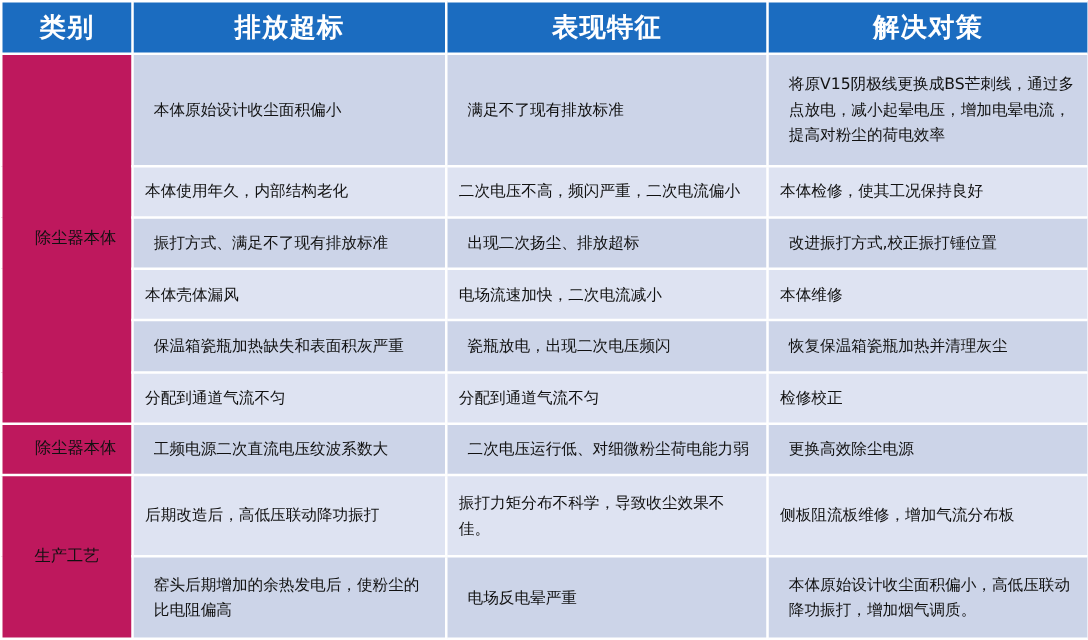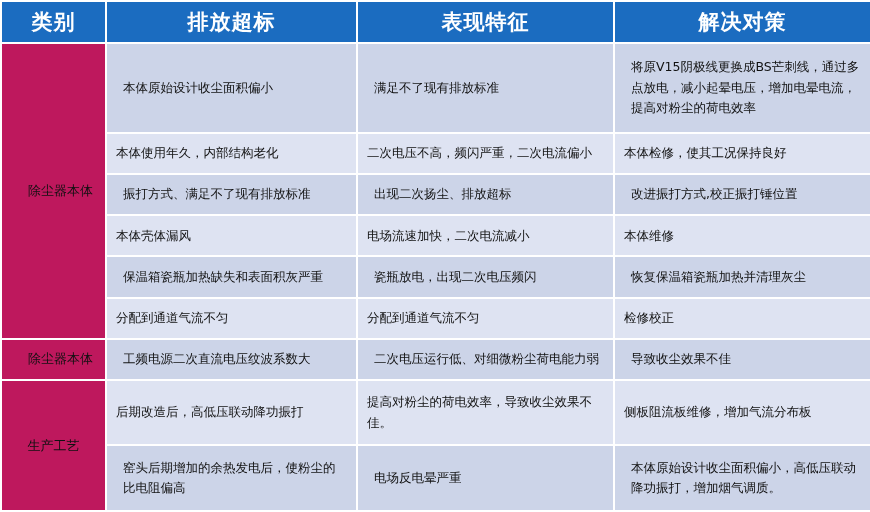--- a/index.html
+++ b/index.html
@@ -110,26 +110,26 @@
         </tr>
         <tr class="shade-b">
           <td>分配到通道气流不匀</td>
           <td>分配到通道气流不匀</td>
           <td>检修校正</td>
         </tr>
         <tr class="shade-a">
           <td class="cat cat-a" rowspan="1">除尘器本体</td>
           <td>工频电源二次直流电压纹波系数大</td>
           <td>二次电压运行低、对细微粉尘荷电能力弱</td>
-          <td>导致收尘效果不佳</td>
+          <td>更换高效除尘电源</td>
         </tr>
         <tr class="shade-b">
           <td class="cat cat-a" rowspan="2">生产工艺</td>
           <td>后期改造后，高低压联动降功振打</td>
-          <td>提高对粉尘的荷电效率，导致收尘效果不佳。</td>
+          <td>振打力矩分布不科学，导致收尘效果不佳。</td>
           <td>侧板阻流板维修，增加气流分布板</td>
         </tr>
         <tr class="shade-a">
           <td>窑头后期增加的余热发电后，使粉尘的比电阻偏高</td>
           <td>电场反电晕严重</td>
           <td>本体原始设计收尘面积偏小，高低压联动降功振打，增加烟气调质。</td>
         </tr>
       </tbody>
   </table>
 </div>

